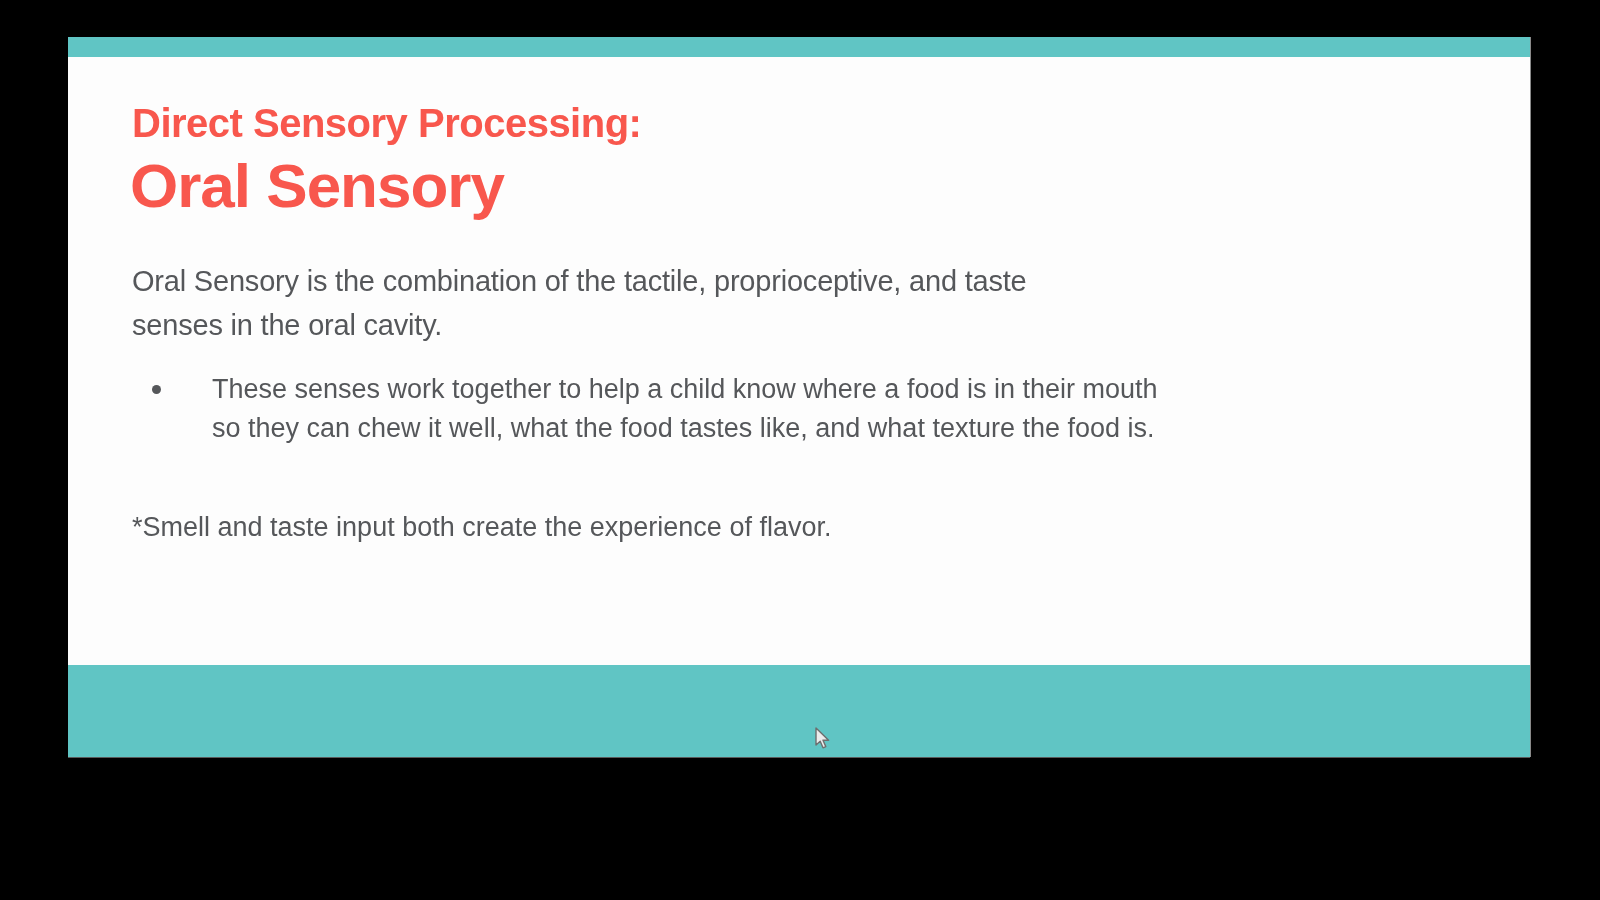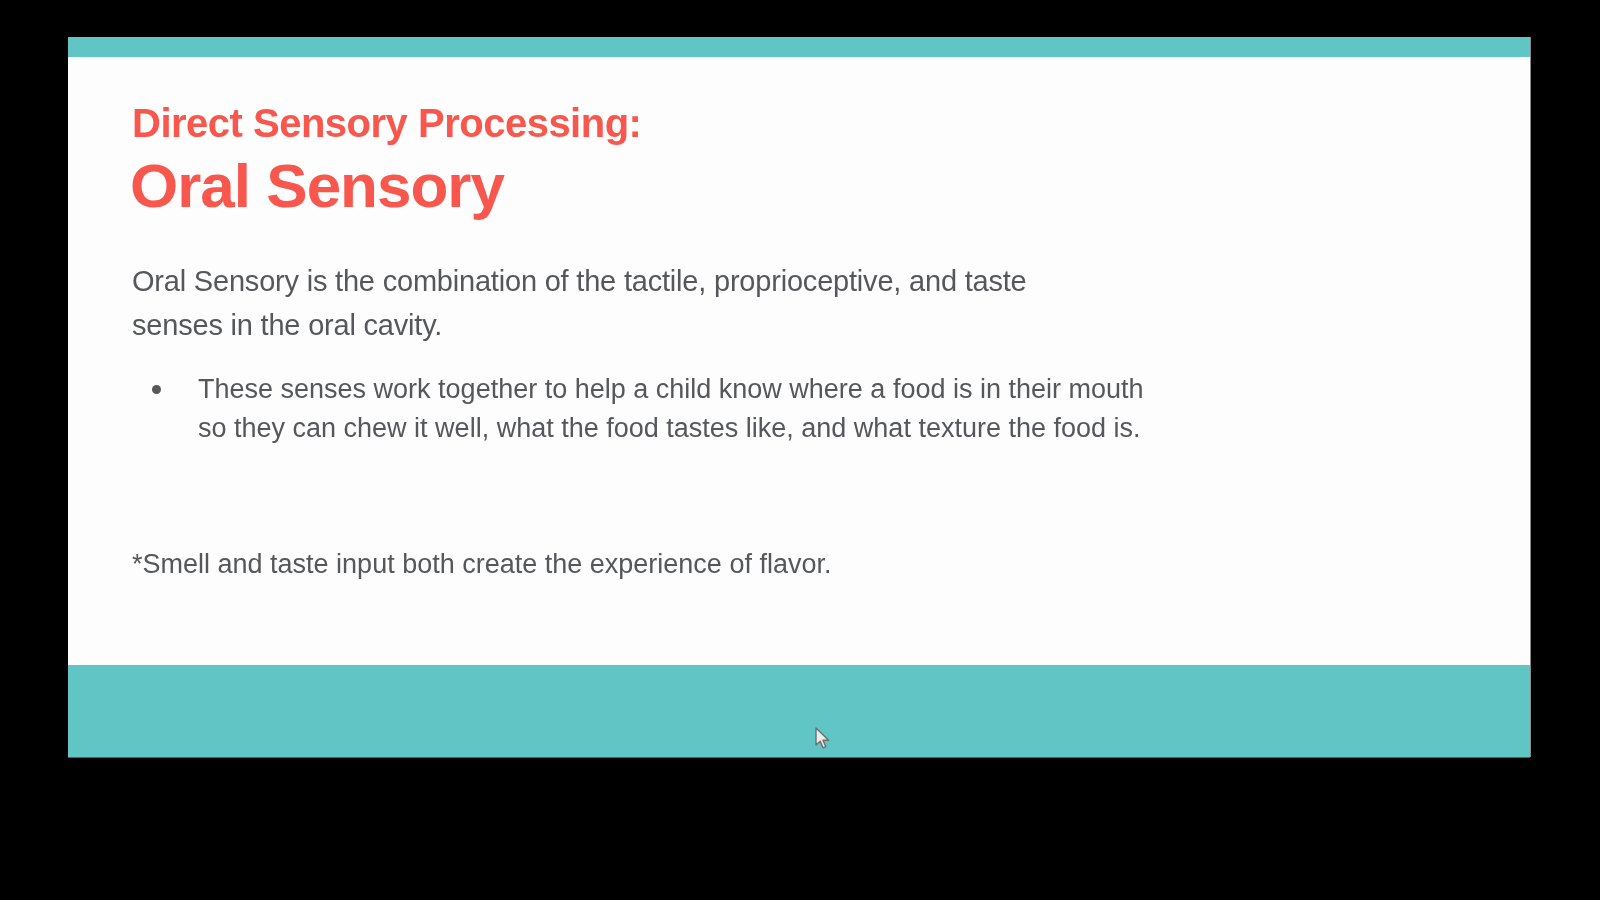--- a/index.html
+++ b/index.html
@@ -74,29 +74,29 @@
     align-items:flex-start;
   }
   .bullet-dot{
     flex:0 0 auto;
     width:9px;height:9px;
     border-radius:50%;
     background:var(--text);
     margin:15px 0 0 20px;
   }
   .bullet-text{
-    margin-left:37px;
+    margin-left:51px;
     font-size:27px;
     color:var(--text);
     line-height:1.44;
     white-space:pre-line;
   }
   .footnote{
     position:absolute;
-    left:64px;top:509px;
+    left:64px;top:472px;
     font-size:27px;
     color:var(--text);
     line-height:1.4;
   }
   .cursor{
     position:absolute;
     left:812px;top:727px;
     width:22px;height:24px;
     pointer-events:none;
   }

